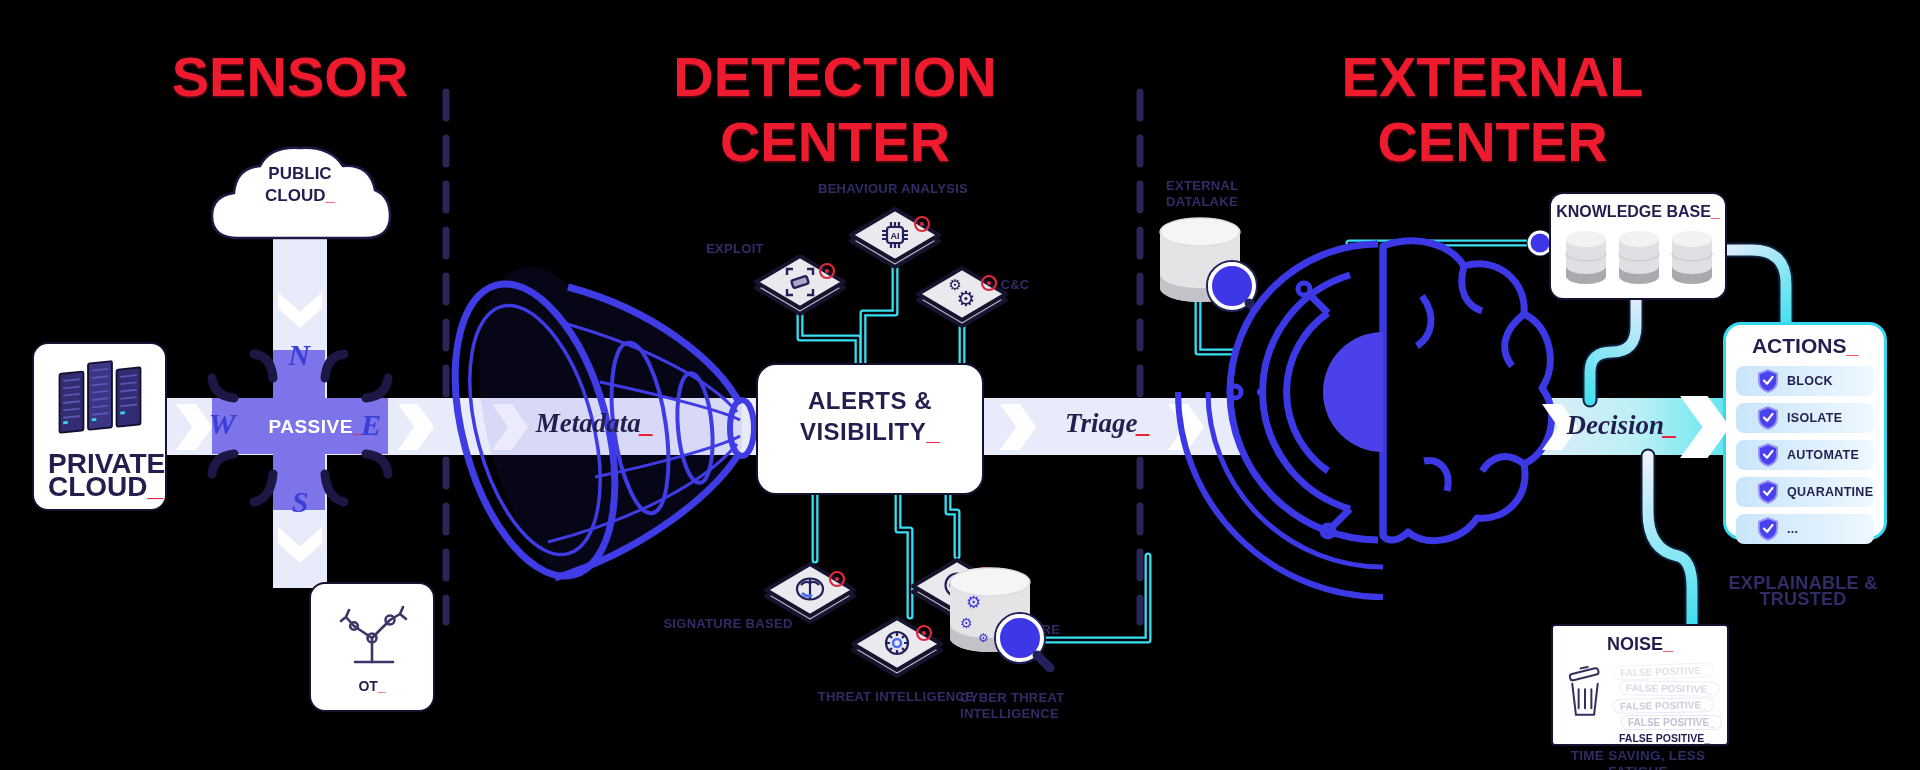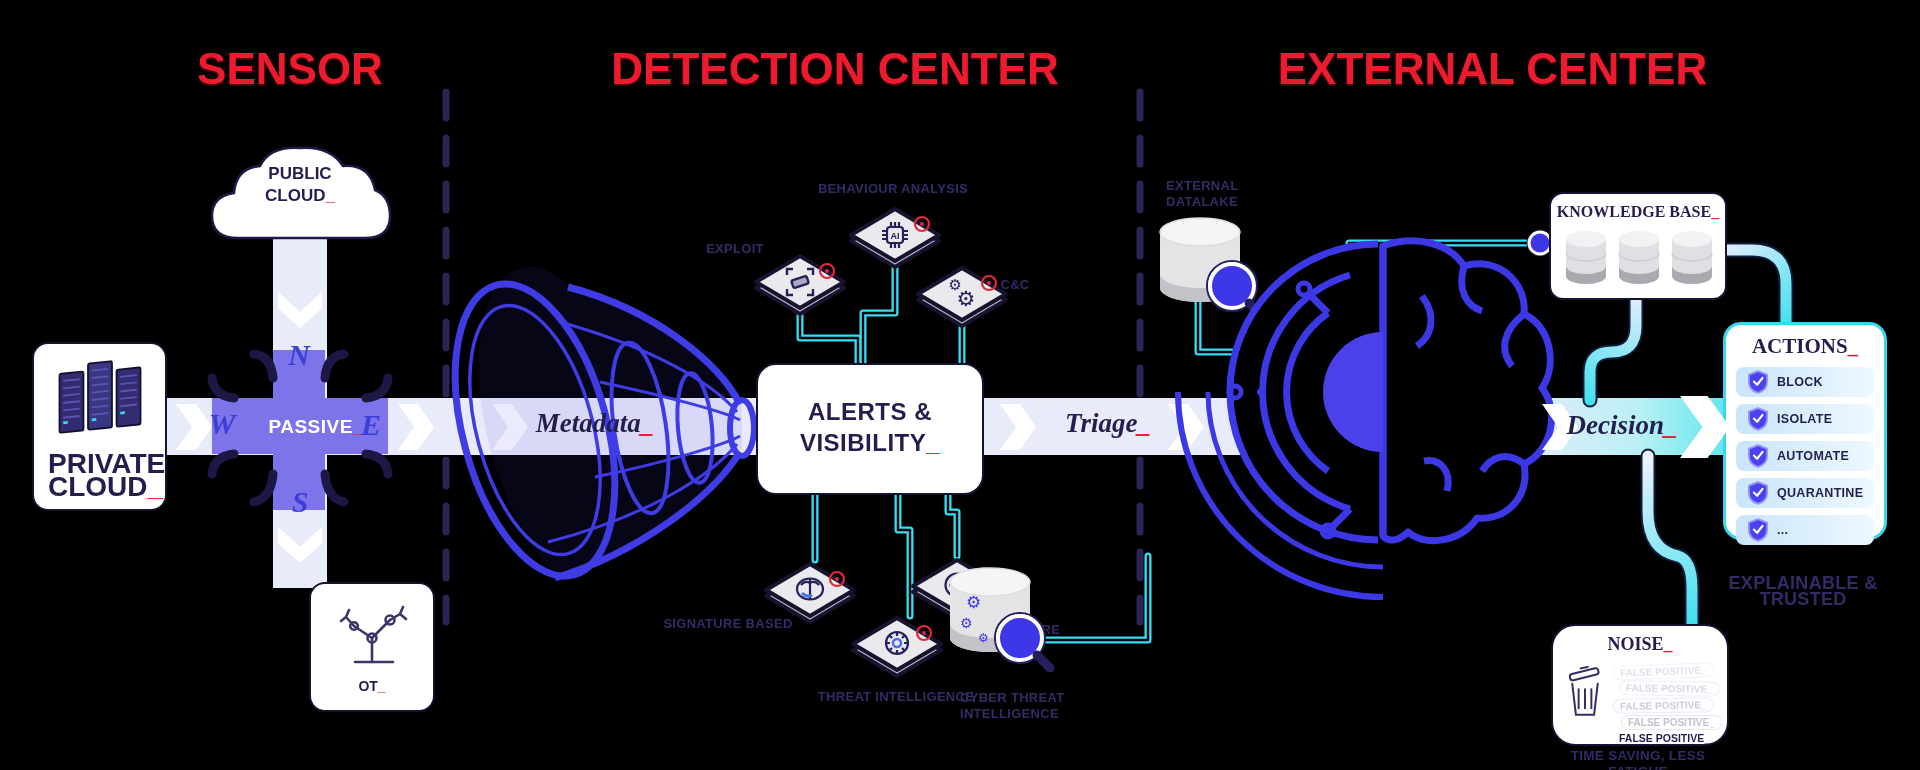--- a/index.html
+++ b/index.html
@@ -1,40 +1,40 @@
 <!DOCTYPE html>
 <html><head>
 <meta charset="utf-8">
 <style>
   html,body{margin:0;padding:0;background:#000;}
   .stage{position:relative;width:1920px;height:770px;background:#000;overflow:hidden;
          font-family:"Liberation Sans",sans-serif;color:#221F4E;}
   .abs{position:absolute;}
-  .title{font-size:44px;font-weight:800;color:#EE1B2E;text-align:center;letter-spacing:0px;
+  .title{font-size:56px;font-weight:800;color:#EE1B2E;text-align:center;letter-spacing:0px;
          text-shadow:0 2px 0 #42060f;}
   .band{background:#E8EBF9;position:absolute;}
   .band-v{background:#E8EBF9;position:absolute;}
   .chev{position:absolute;background:#fff;
         clip-path:polygon(0 0,55% 0,100% 50%,55% 100%,0 100%,45% 50%);}
   .chev-d{position:absolute;background:#fff;
         clip-path:polygon(0 0,50% 55%,100% 0,100% 45%,50% 100%,0 45%);}
   .card{position:absolute;background:#fff;border:2px solid #16122F;border-radius:16px;}
   .bandlbl{position:absolute;font-family:"Liberation Serif",serif;font-style:italic;font-weight:700;
            font-size:27px;color:#221F4E;text-align:center;z-index:6;}
   .compass{position:absolute;font-family:"Liberation Serif",serif;font-style:italic;font-weight:700;
            font-size:30px;color:#3B3FD8;text-align:center;z-index:6;}
   .cur{color:#ED1B2E;}
   .dim{position:absolute;font-weight:bold;font-size:13px;color:#322B66;text-align:center;
        letter-spacing:.3px;line-height:16px;}
-  .boxtitle{font-weight:bold;color:#221F4E;text-align:center;font-family:Liberation Serif, serif;}
+  .boxtitle{font-weight:bold;color:#221F4E;text-align:center;}
   .alerts{font-size:24px;font-weight:bold;line-height:31px;text-align:center;letter-spacing:.5px;}
   .genai{position:absolute;font-size:42px;font-weight:800;color:#2F2BD0;letter-spacing:1px;
          -webkit-text-stroke:2px #4D48F0;z-index:8;}
   .action-row{height:30px;margin:0 10px 7px 10px;border-radius:8px;display:flex;align-items:center;
-              gap:9px;padding-left:12px;background:linear-gradient(90deg,#C9E5FA,#EEF8FF);}
+              gap:9px;padding-left:22px;background:linear-gradient(90deg,#C9E5FA,#EEF8FF);}
   .action-lbl{font-size:12.5px;font-weight:bold;color:#221F4E;letter-spacing:.3px;}
   .fp{font-size:10px;font-weight:bold;color:#B9BCCF;border:1px solid #E2E4F0;border-radius:9px;
       padding:0 6px;margin-bottom:2px;display:inline-block;}
   .fp-strong{font-size:10.5px;font-weight:bold;color:#221F4E;border:none;}
   svg{display:block;}
   .z1{z-index:1}.z2{z-index:2}.z3{z-index:3}.z4{z-index:4}.z5{z-index:5}.z6{z-index:6}
 </style>
 </head>
 <body>
 
@@ -207,21 +207,21 @@
       <g stroke-width="3">
         <path d="M120,60 C210,85 272,120 297,150"></path>
         <path d="M108,280 C205,255 270,215 297,182"></path>
         <path d="M160,120 C230,135 285,150 300,158"></path>
         <path d="M155,215 C228,200 286,182 300,174"></path>
       </g>
     </g>
   </svg>
 
   <div class="card z4" style="left:756px;top:363px;width:224px;height:128px;border-radius:20px">
-    <div class="alerts" style="margin-top:31px">
+    <div class="alerts" style="margin-top:20px">
       <span>ALERTS &amp;</span><br>
       <span>VISIBILITY</span><span class="cur">_</span>
     </div>
   </div>
 
   <svg class="abs z3" style="left:752px;top:252px" width="96" height="64" viewBox="0 0 96 64">
     <path d="M48,10 L92,36 L48,62 L4,36 Z" fill="#B9B9C2" stroke="#17132F" stroke-width="4" stroke-linejoin="round"></path>
     <path d="M48,4 L92,30 L48,56 L4,30 Z" fill="#E9E9EE" stroke="#17132F" stroke-width="4" stroke-linejoin="round"></path>
     <g transform="translate(31,13)" fill="none" stroke="#23205A" stroke-width="2.4">
       <path d="M4,10 V4 H10 M24,4 H30 V10 M30,24 V30 H24 M10,30 H4 V24"></path>
@@ -415,21 +415,21 @@
     <div class="action-row">
       <svg width="20" height="24" viewBox="0 0 22 26">
           <path d="M11,1 L21,5 V13 Q21,22 11,25 Q1,22 1,13 V5 Z" fill="#4A42EE" stroke="#9A94F7" stroke-width="2"></path>
           <path d="M6.5,12.5 L10,16 L16,8.5" fill="none" stroke="#fff" stroke-width="2.4" stroke-linecap="round" stroke-linejoin="round"></path>
         </svg>
       <span class="action-lbl">...</span>
     </div>
   </div>
   <div class="dim" style="left:1713px;top:575px;width:180px;font-size:18px">EXPLAINABLE &amp; TRUSTED</div>
 
-  <div class="card z4" style="left:1551px;top:624px;width:174px;height:118px;border-radius:24px">
+  <div class="card z4" style="left:1551px;top:624px;width:174px;height:118px;border-radius:4px">
     <div class="boxtitle" style="font-size:18px;margin-top:8px">
       <span>NOISE</span><span class="cur">_</span>
     </div>
     <div class="abs" style="left:12px;top:38px;display:flex;gap:8px">
       <svg width="40" height="56" viewBox="0 0 44 58">
         <g fill="none" stroke="#34305F" stroke-width="2.2" stroke-linecap="round">
           <rect x="5" y="6" width="32" height="7" rx="3" transform="rotate(-14 21 9)"></rect>
           <path d="M17,3 L25,1.5"></path>
           <path d="M8,20 L12,54 H32 L36,20"></path>
           <path d="M15,26 V47 M22,26 V47 M29,26 V47"></path>

